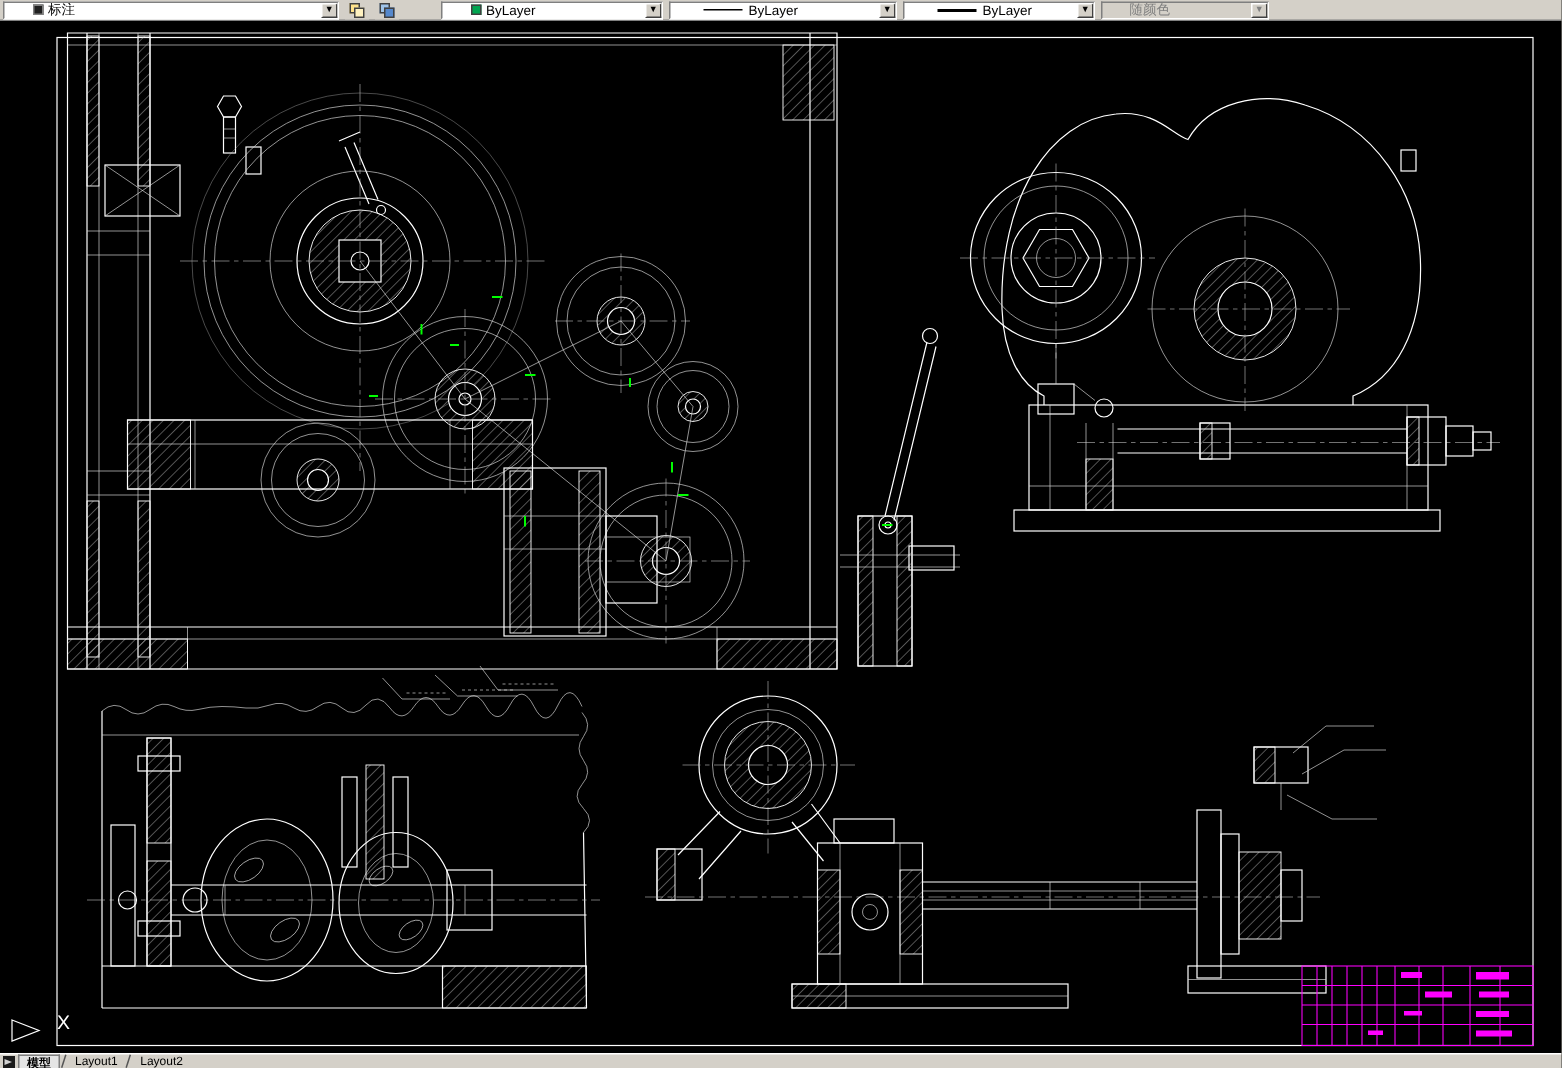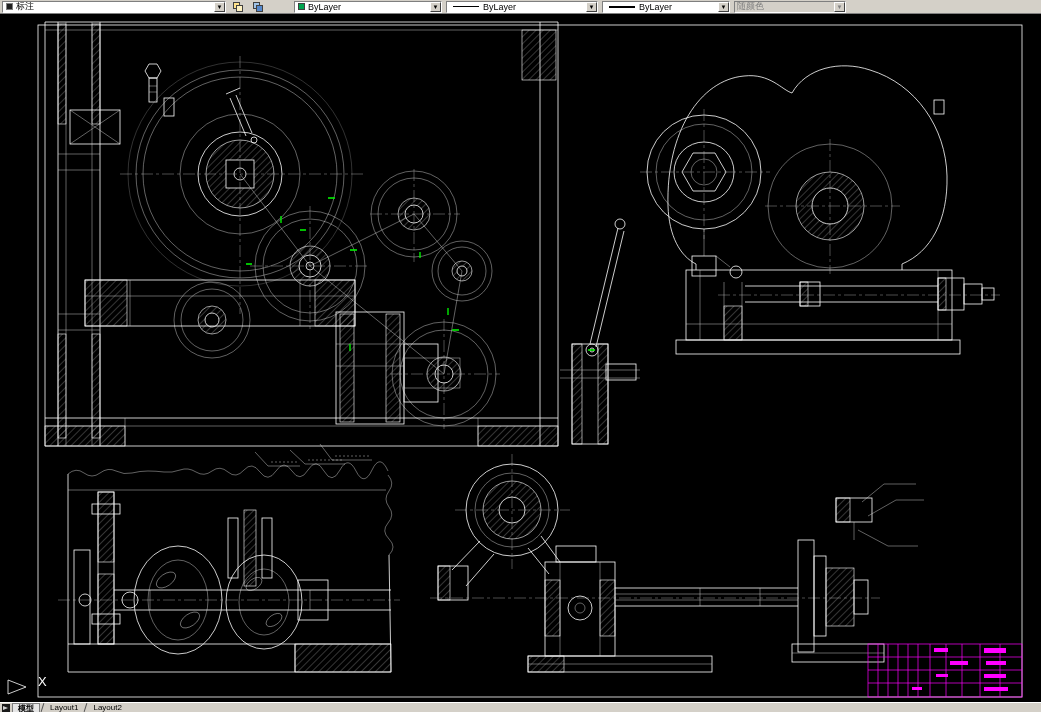--- a/index.html
+++ b/index.html
@@ -12,21 +12,21 @@
   }
   
   .toolbar {
     height:14px; display:flex; align-items:center;
     background:#d4d0c8; padding:0 2px; gap:4px;
     border-bottom:1px solid #808080;
   }
   .combo {
     height:12px; background:#fff; display:flex; align-items:center;
     border:1px solid; border-color:#7f7f7f #fff #fff #7f7f7f;
-    font-size:9px; color:#000; padding-left:2px; overflow:hidden; white-space:nowrap;justify-content:center;
+    font-size:9px; color:#000; padding-left:18px; overflow:hidden; white-space:nowrap;justify-content:center;
   }
   .combo .grow { flex:1; }
   .combo .arrow {
     width:11px; height:10px; margin-left:auto; flex:0 0 11px;
     background:#d4d0c8; border:1px solid; border-color:#fff #404040 #404040 #fff;
     font-size:6px; line-height:8px; text-align:center; color:#000;
   }
   .combo.disabled { background:#d4d0c8; color:#7f7f7f;font-family:Liberation Serif, serif; }
   .swatch { width:7px; height:7px; margin:0 3px 0 1px; flex:0 0 7px; }
   .linetype-sample { width:26px; height:1px; background:#000; margin:0 4px; flex:0 0 26px; }

